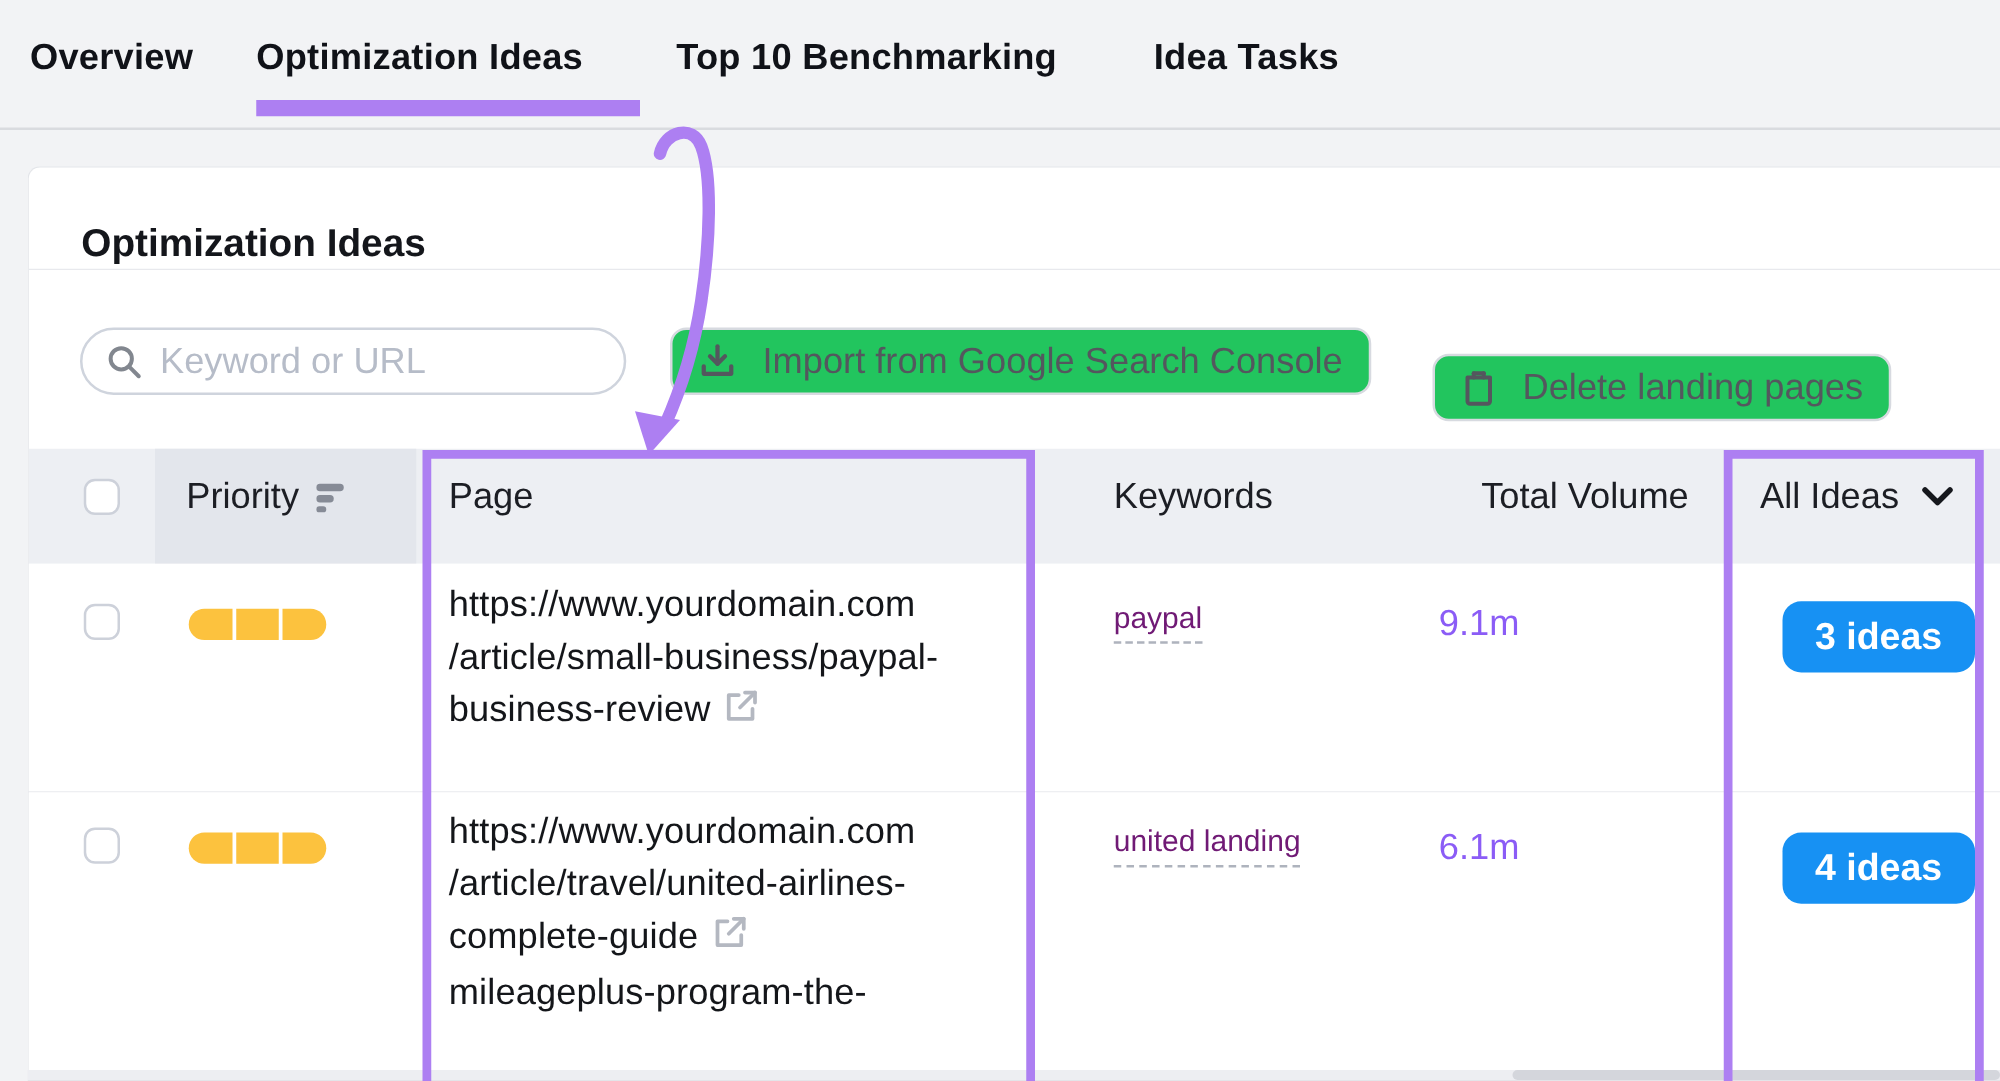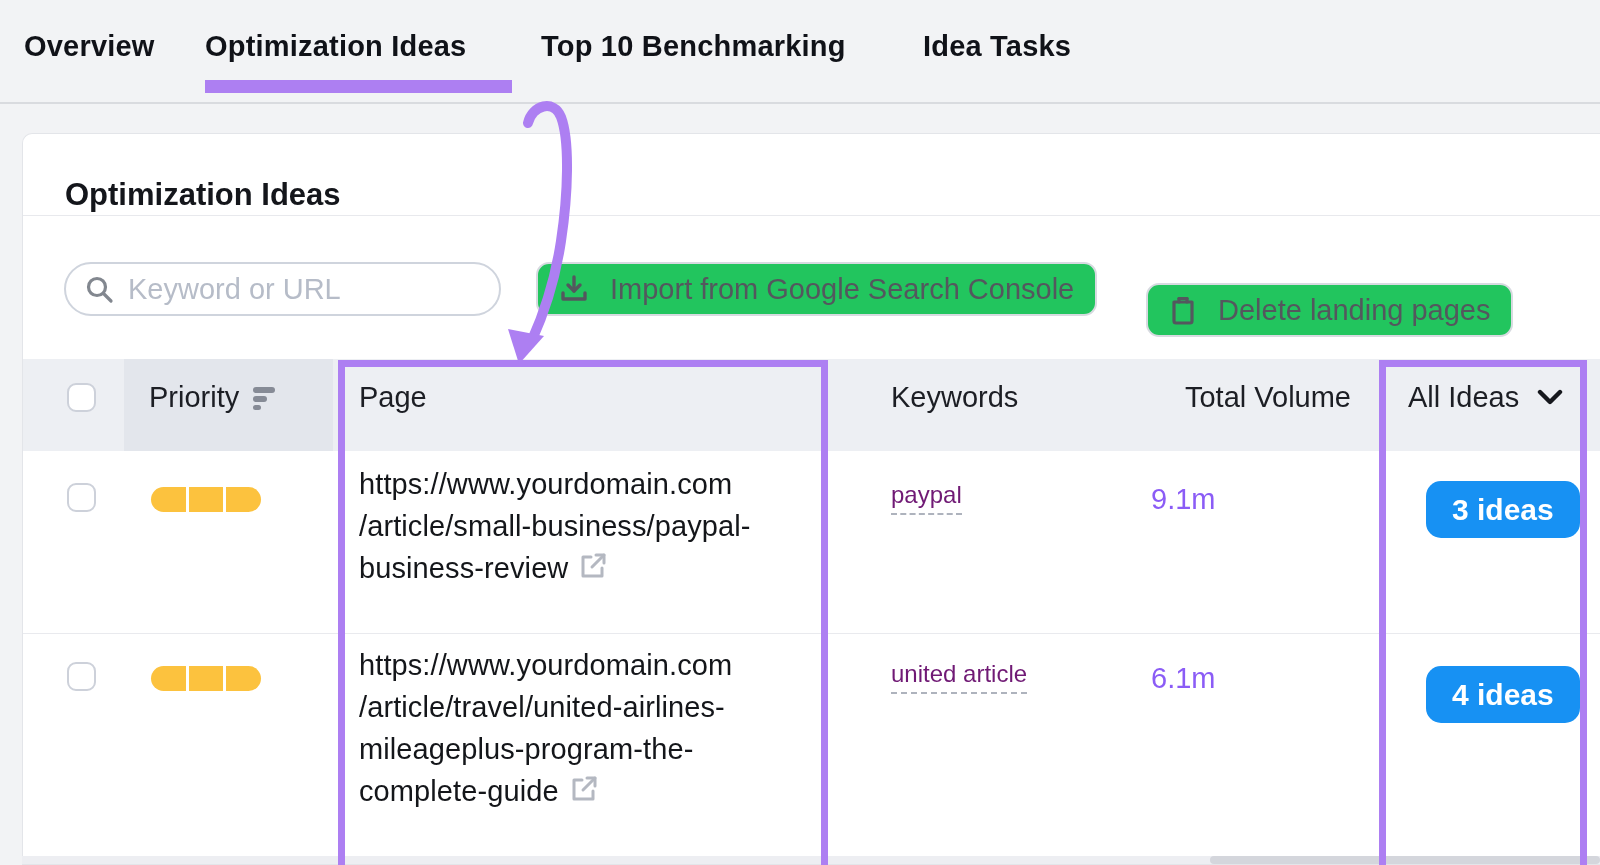--- a/index.html
+++ b/index.html
@@ -189,28 +189,28 @@
   <div class="trow" style="top:500px;height:224px">
     <span class="chk" style="position:absolute;left:44px;top:28px"></span>
     <div class="pill" style="position:absolute;left:128px;top:32px">
       <span></span>
         <span></span>
         <span></span>
     </div>
     <div class="url" style="position:absolute;left:336px;top:10px">
       <div class="line">https://www.yourdomain.com</div>
       <div class="line">/article/travel/united-airlines-</div>
-      <div class="line">mileageplus-program-the-</div>
       <div class="line"><span>complete-guide</span><span class="ext-icon"><svg width="30" height="30" viewBox="0 0 30 30" fill="none" stroke="currentColor" stroke-width="3" stroke-linecap="round" stroke-linejoin="round">
               <path d="M13 6 H5 v19 h19 v-8"></path>
               <polyline points="18,4 26,4 26,12"></polyline>
               <line x1="26" y1="4" x2="14" y2="16"></line>
             </svg></span></div>
-    </div>
-    <span class="kw" style="position:absolute;left:868px;top:26px">united article</span>
+      <div class="line">mileageplus-program-the-</div>
+    </div>
+    <span class="kw" style="position:absolute;left:868px;top:26px">united landing</span>
     <div class="vol" style="position:absolute;left:1128px;top:28px">6.1m</div>
     <button class="ideas-btn" style="position:absolute;left:1403px;top:32px">4 ideas</button>
   </div>
 </section>
 
 <div class="anno-box anno-box-page"></div>
 <div class="anno-box anno-box-ideas"></div>
 
 <svg class="anno-arrow" width="130" height="280" viewBox="0 0 130 280">
   <path d="M60 30 C64 12 86 6 93 24 C102 48 100 102 93 148 C87 188 77 218 64 247" fill="none" stroke="#ad7ff2" stroke-width="10" stroke-linecap="round"></path>

